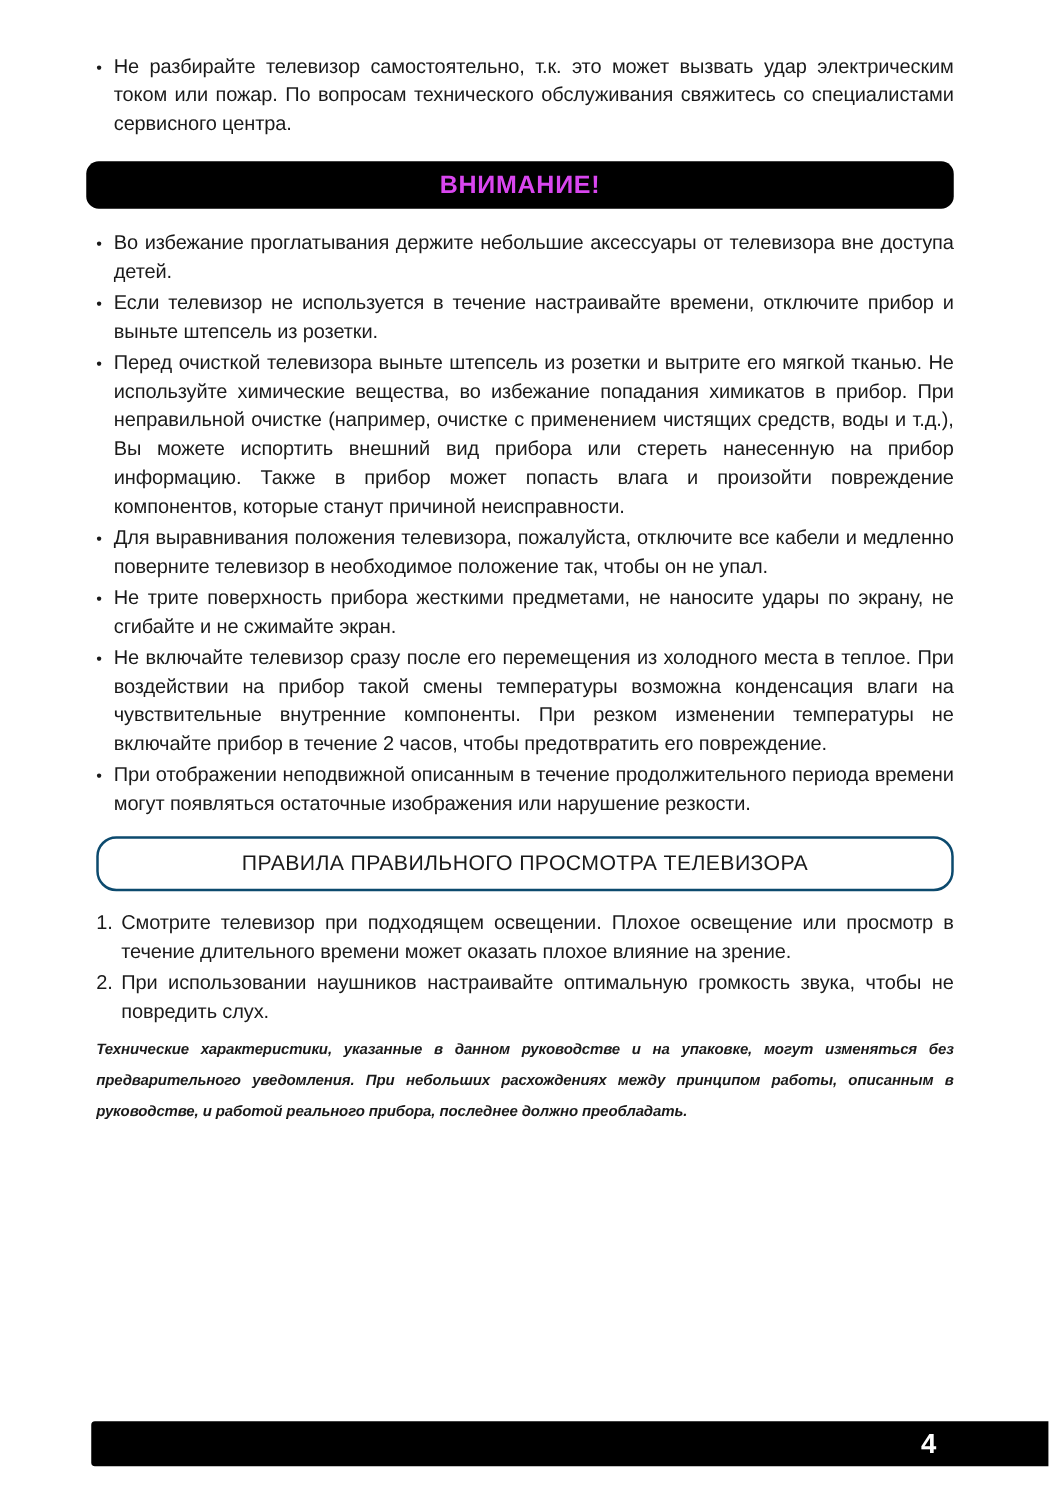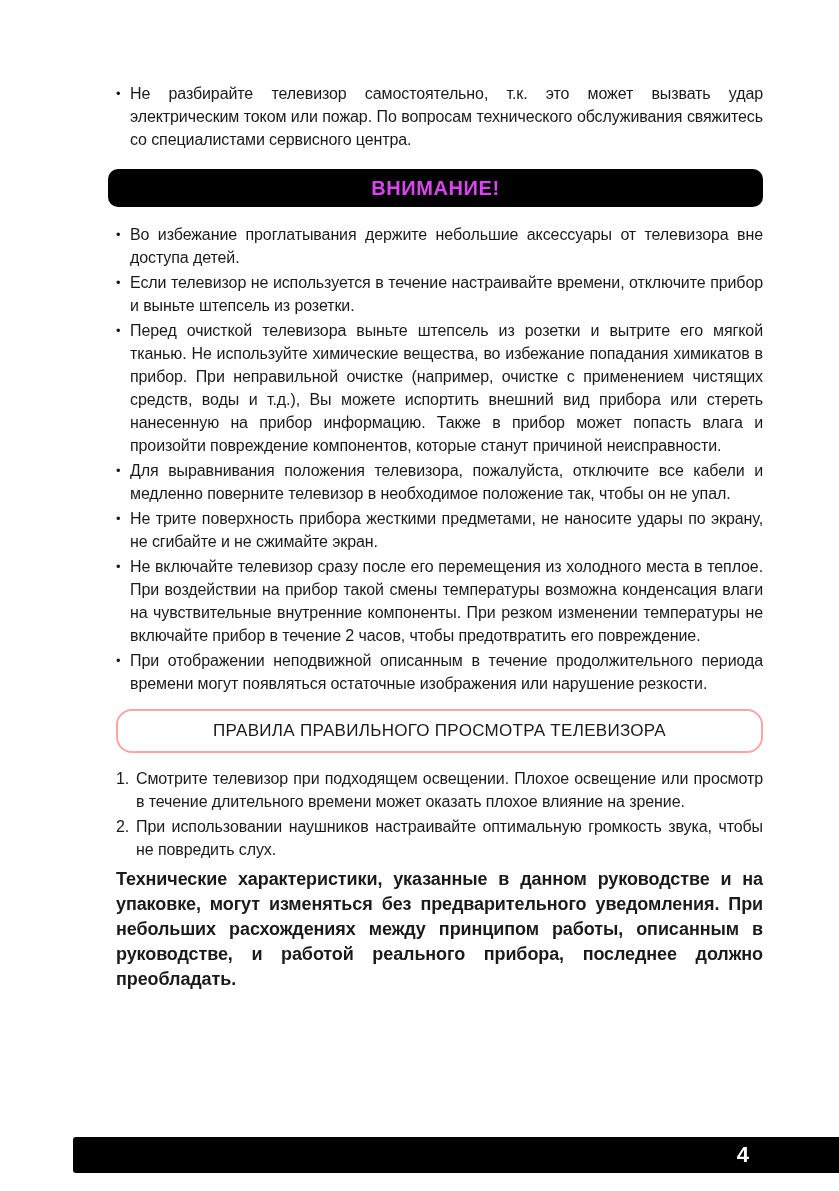--- a/index.html
+++ b/index.html
@@ -12,22 +12,21 @@
     width: 839px;
     height: 1191px;
     margin: 0 auto;
     background: #ffffff;
     font-family: "Liberation Sans", "DejaVu Sans", sans-serif;
     color: #1a1a1a;
     overflow: hidden;
     box-sizing: border-box;
   }
   .content {
-    padding: 42px 76px 0 116px;
-    margin-top: 40px;
+    padding: 42px 76px 0 77px;
   }
   .body-text {
     font-size: 16px;
     line-height: 23px;
     letter-spacing: -0.1px;
     text-align: justify;
   }
   .bullet-item {
     position: relative;
     padding-left: 14px;
@@ -52,21 +51,21 @@
     align-items: center;
     justify-content: center;
   }
   .warning-banner .banner-label {
     color: #d946ef;
     font-weight: bold;
     font-size: 20px;
     letter-spacing: 0.6px;
   }
   .rules-box {
-    border: 2px solid #fca5a5;
+    border: 2px solid #0c4a6e;
     border-radius: 16px;
     margin: 14px 0 14px 0;
     height: 44px;
     display: flex;
     align-items: center;
     justify-content: center;
     box-sizing: border-box;
   }
   .rules-box .rules-title {
     font-size: 17px;
@@ -78,21 +77,22 @@
     padding-left: 20px;
     margin-bottom: 2px;
   }
   .rule-num {
     position: absolute;
     left: 0;
     top: 0;
   }
   .disclaimer {
     font-weight: bold;
-    font-size: 18px;
+    font-style: italic;
+    font-size: 12px;
     line-height: 25px;
     text-align: justify;
     margin-top: 6px;
     letter-spacing: -0.1px;
   }
   .footer-bar {
     position: absolute;
     left: 73px;
     right: 0;
     bottom: 18px;

